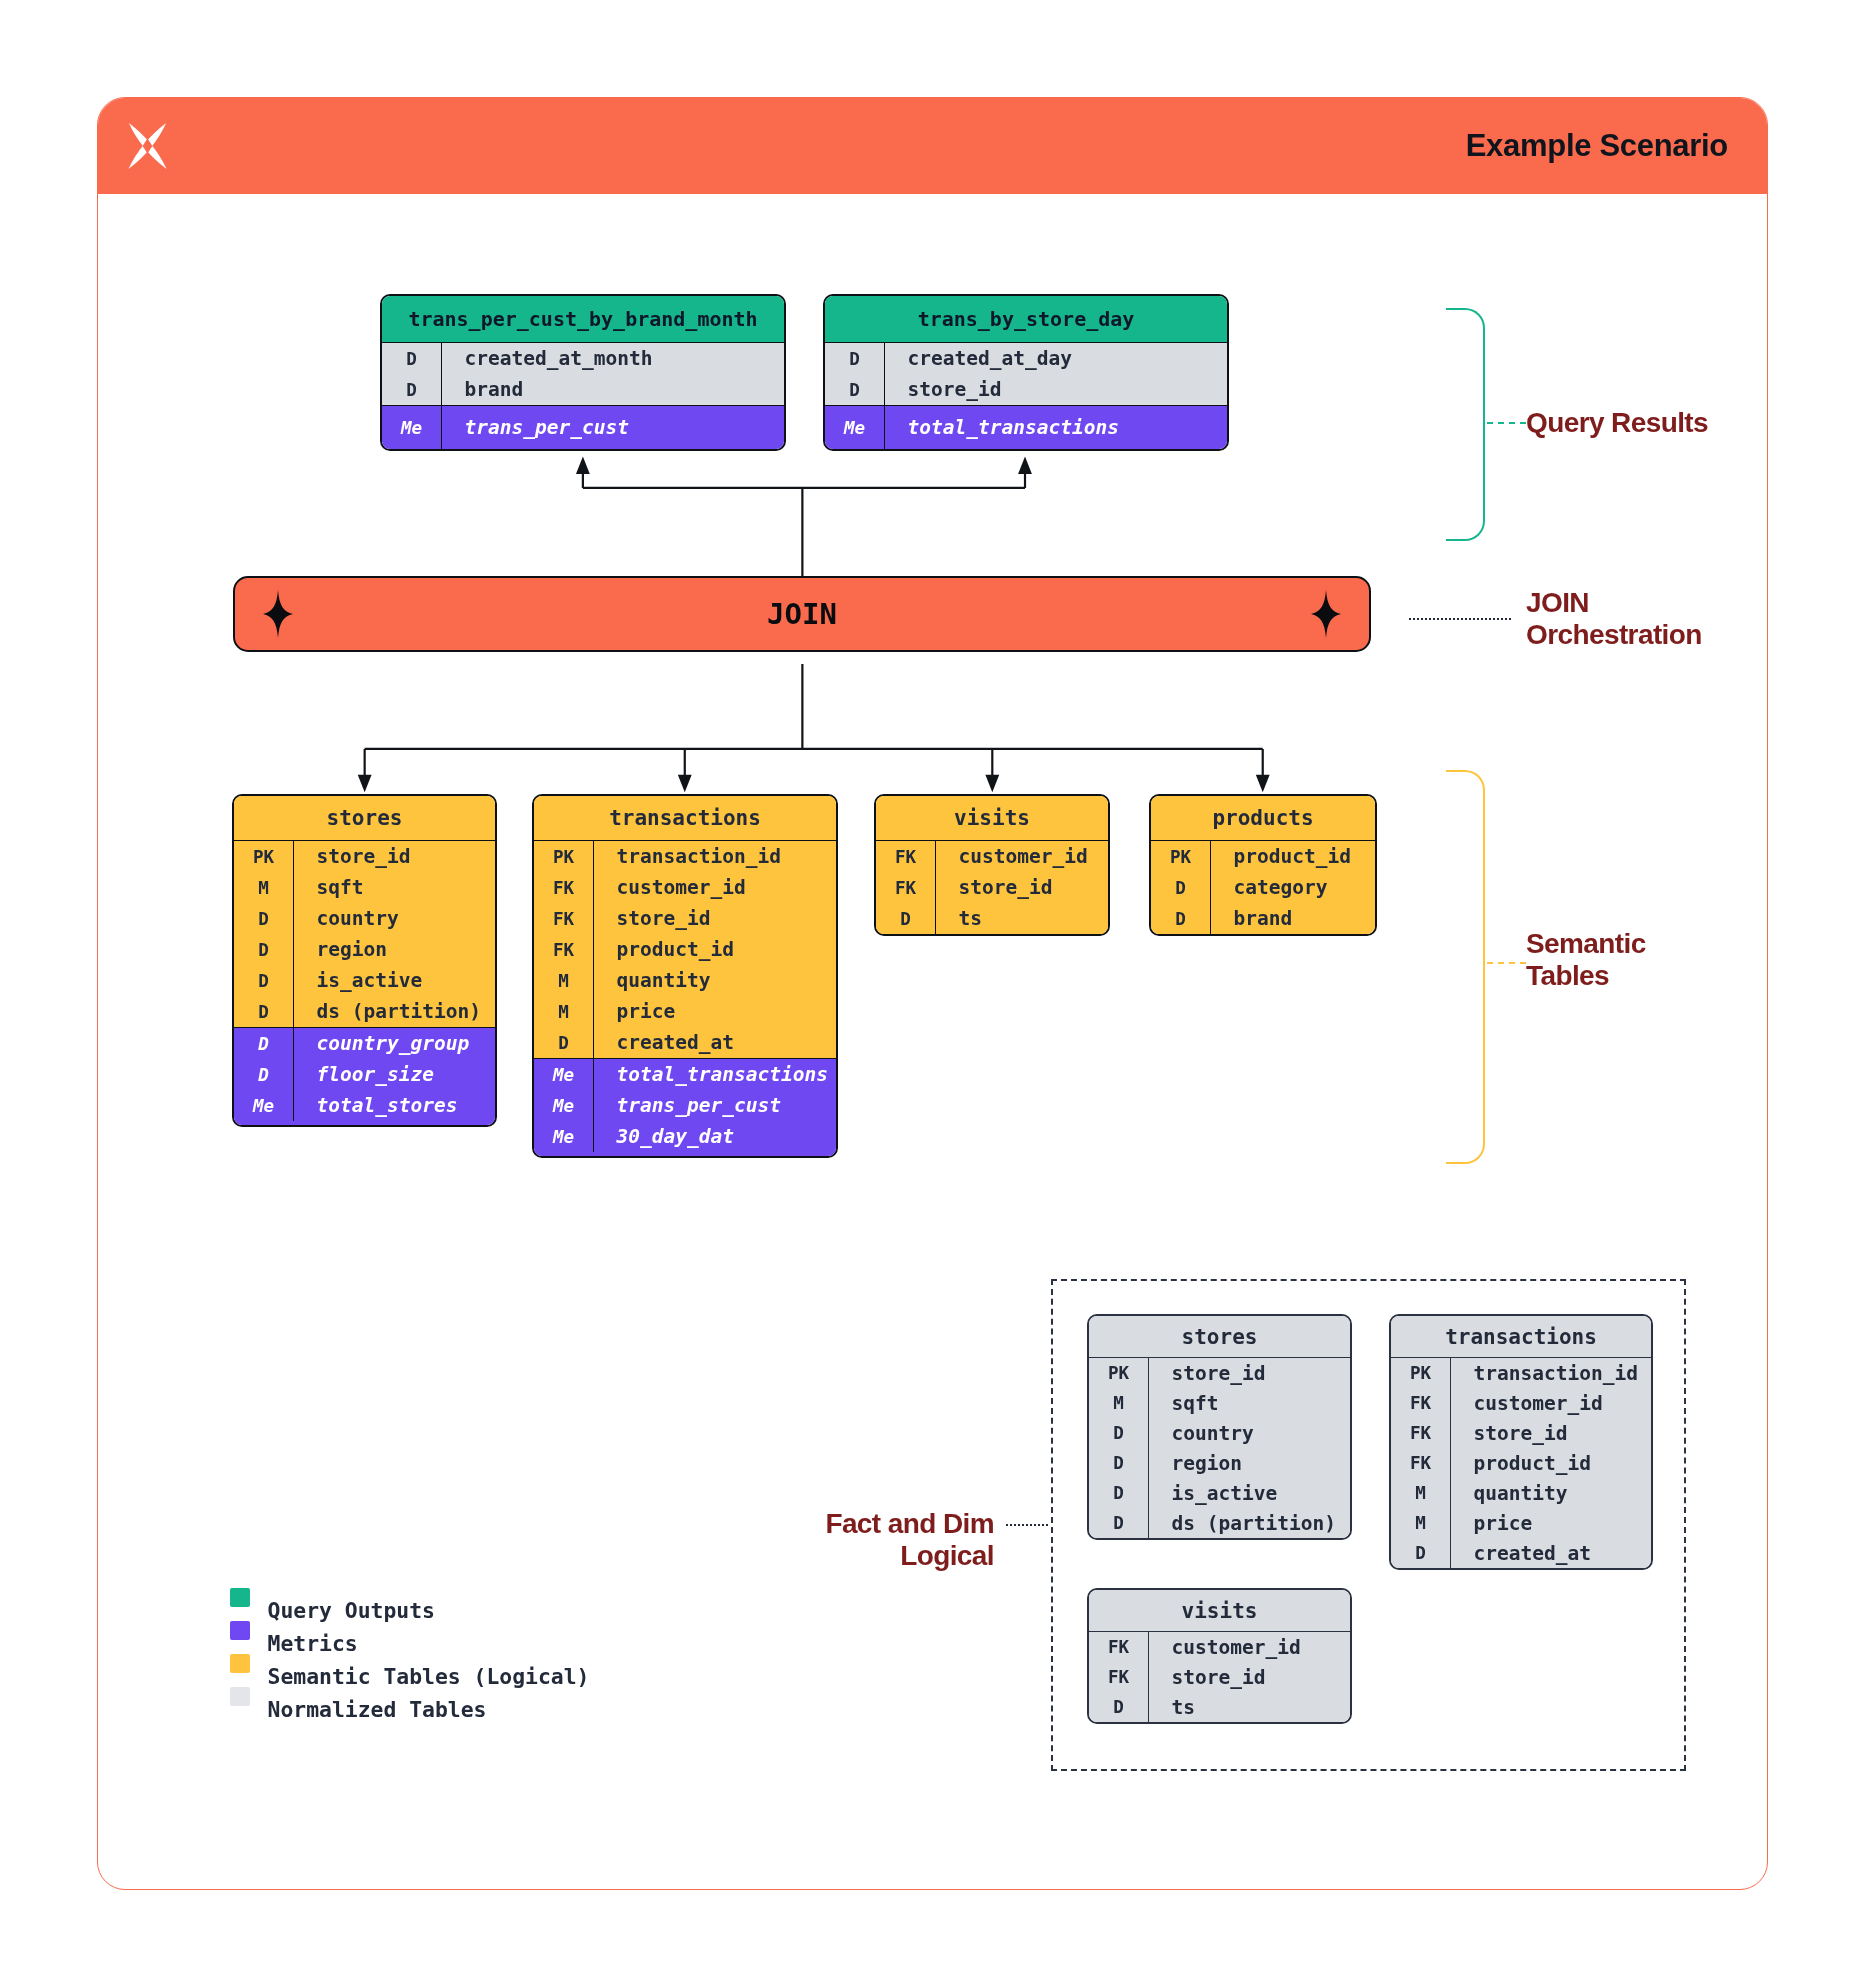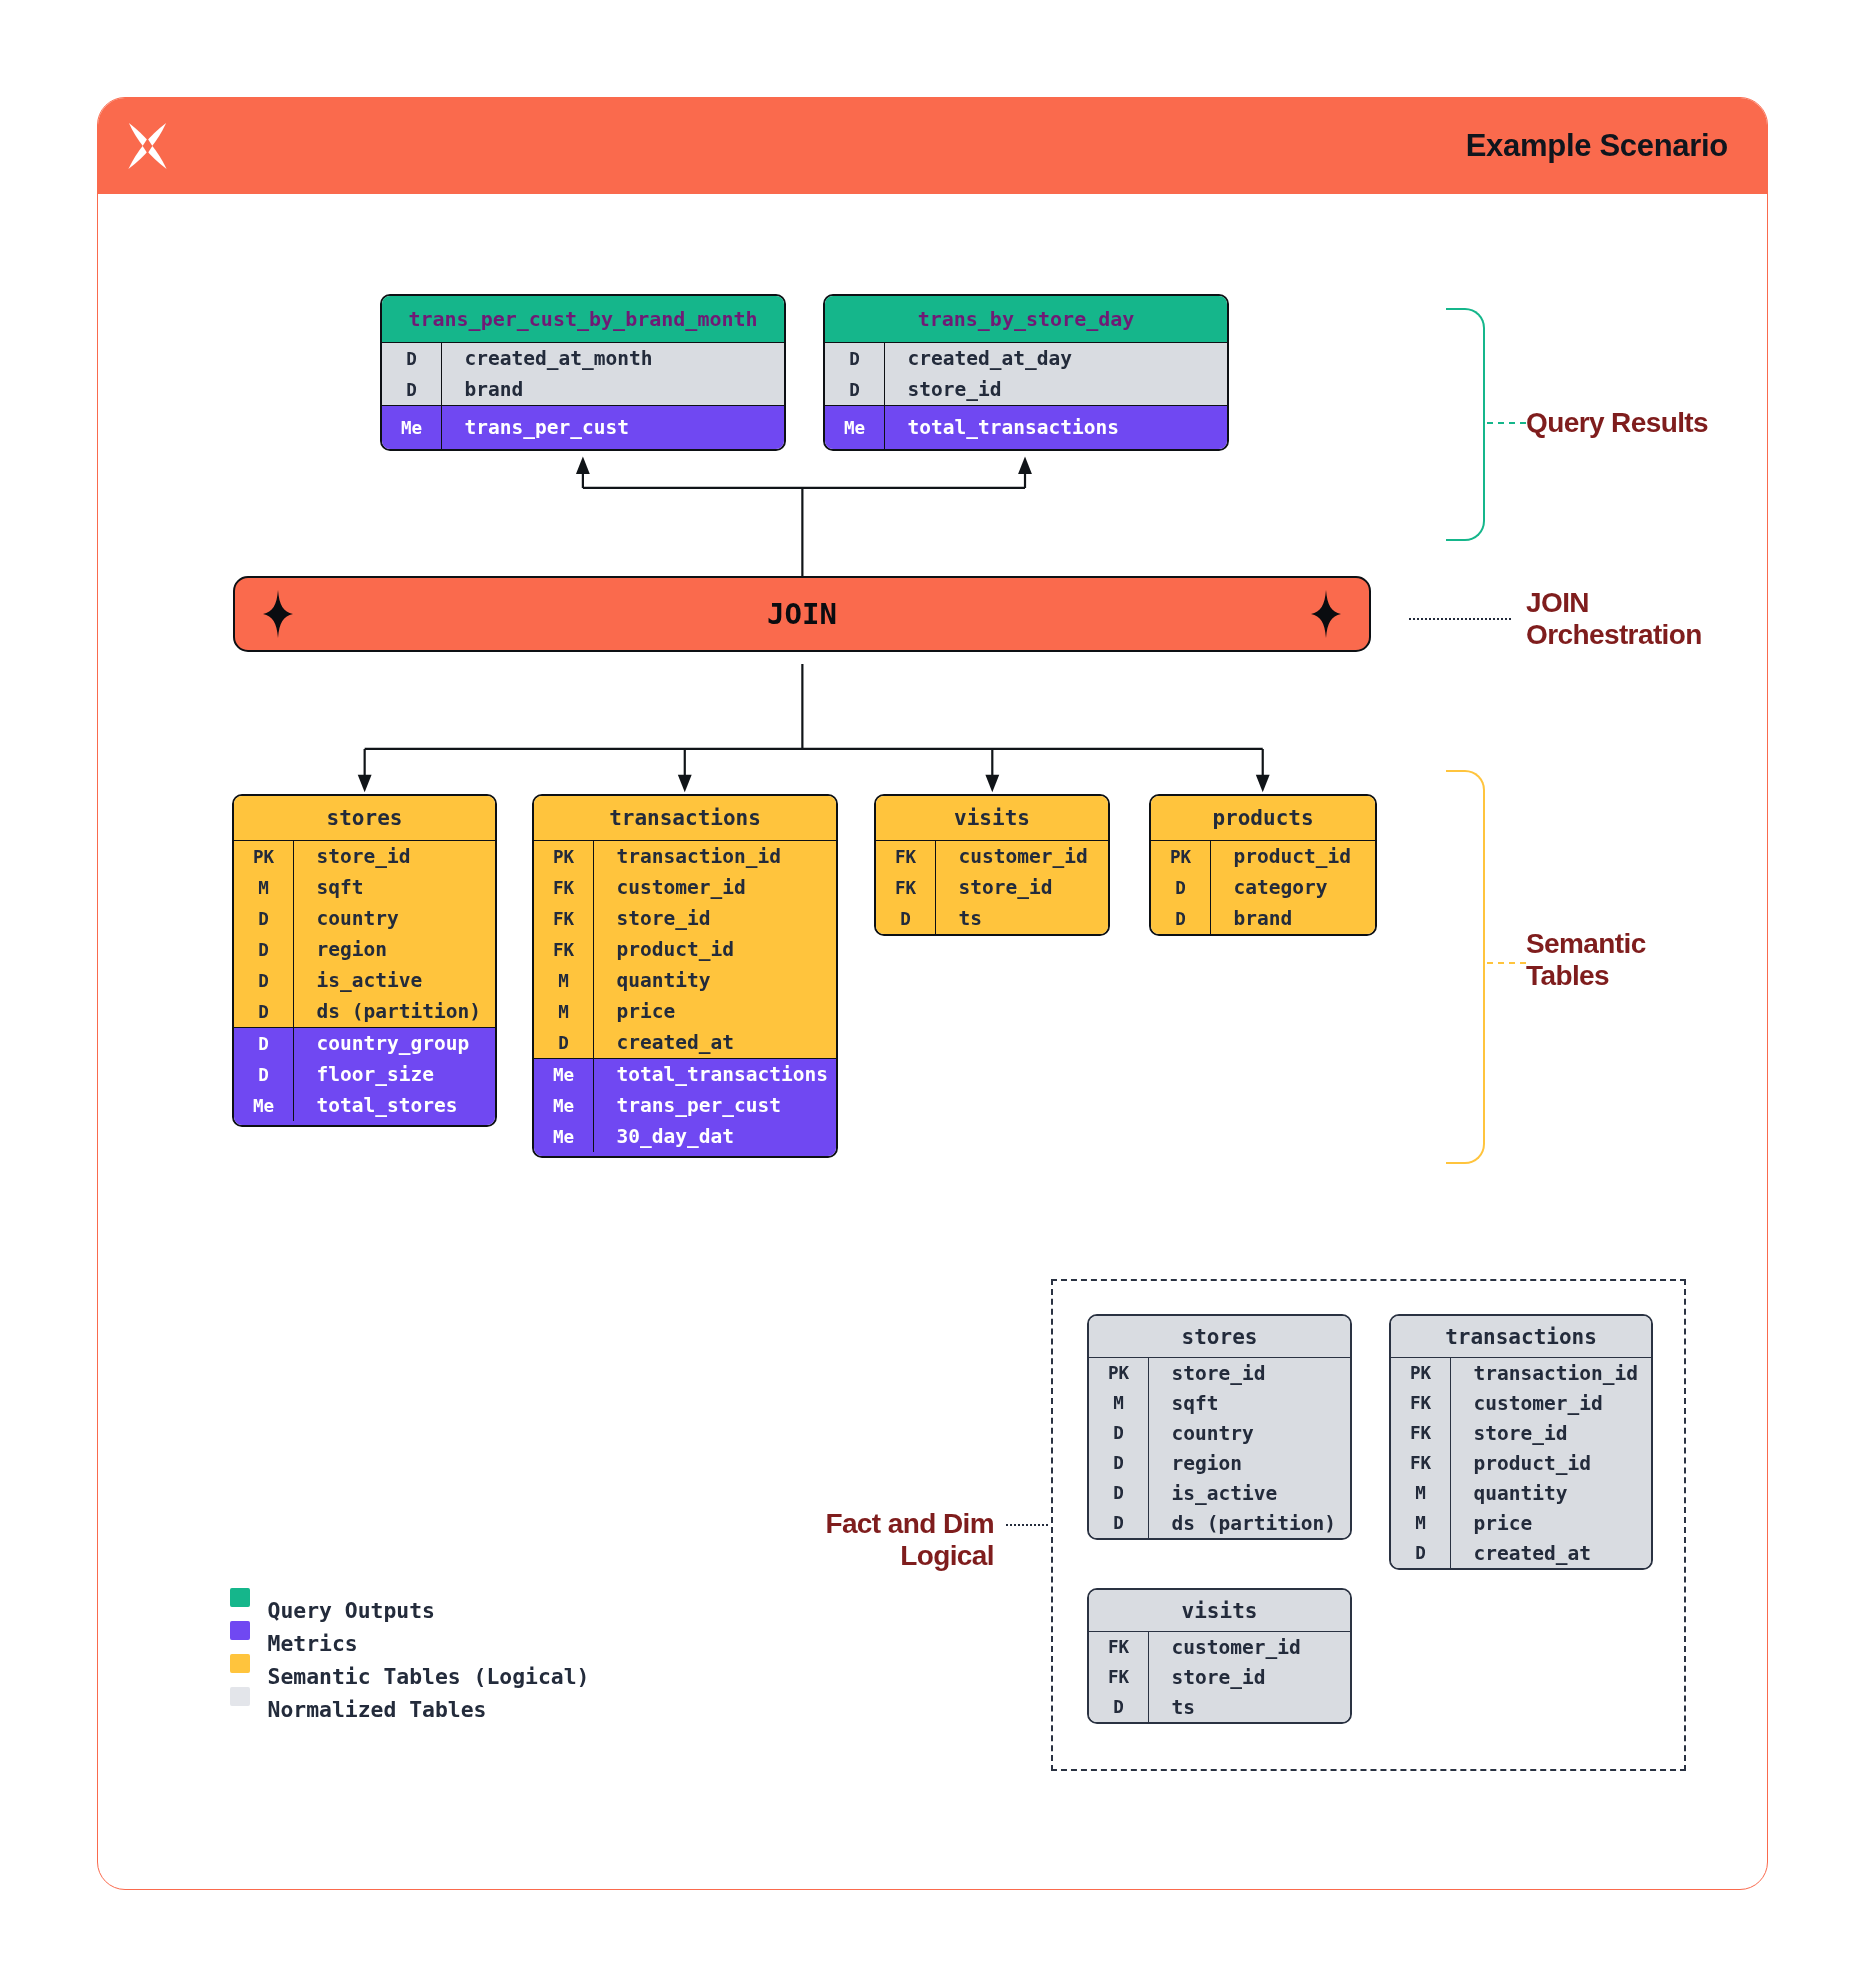--- a/index.html
+++ b/index.html
@@ -32,24 +32,24 @@
 
   
   .tbl{
     position:absolute;border:2.2px solid var(--ink);border-radius:10px;overflow:hidden;
     font-family:"DejaVu Sans Mono",monospace;font-weight:700;color:var(--navy);background:#fff;
   }
   .t-head{display:flex;align-items:center;justify-content:center;border-bottom:1.9px solid var(--ink);font-size:21px;}
   .t-row{display:flex;align-items:stretch;}
   .t-key{flex:0 0 60px;border-right:1.6px solid var(--ink);display:flex;align-items:center;justify-content:center;font-size:17.6px;}
   .t-field{flex:1;display:flex;align-items:center;padding-left:22.6px;font-size:19.5px;white-space:nowrap;}
-  .t-metrics{border-top:1.9px solid var(--ink);background:var(--purple);color:#ffffff;}
-
-  
-  .green-tbl .t-head{height:47px;background:var(--green);color:#701a75;font-size:20px;}
+  .t-metrics{border-top:1.9px solid var(--ink);background:var(--purple);color:#ffffff;font-style:italic;}
+
+  
+  .green-tbl .t-head{height:47px;background:var(--green);color:#0f172a;font-size:20px;}
   .green-tbl .t-dims{background:var(--grayrow);}
   .green-tbl .t-row{height:31px;}
   .green-tbl .t-metrics .t-row{height:43px;}
 
   
   .yellow-tbl .t-head{height:45px;background:var(--yellow);}
   .yellow-tbl .t-dims{background:var(--yellow);}
   .yellow-tbl .t-row{height:31px;}
   .yellow-tbl .t-metrics{padding-bottom:3.8px;}
   .yellow-tbl .t-metrics .t-row{height:31px;}

